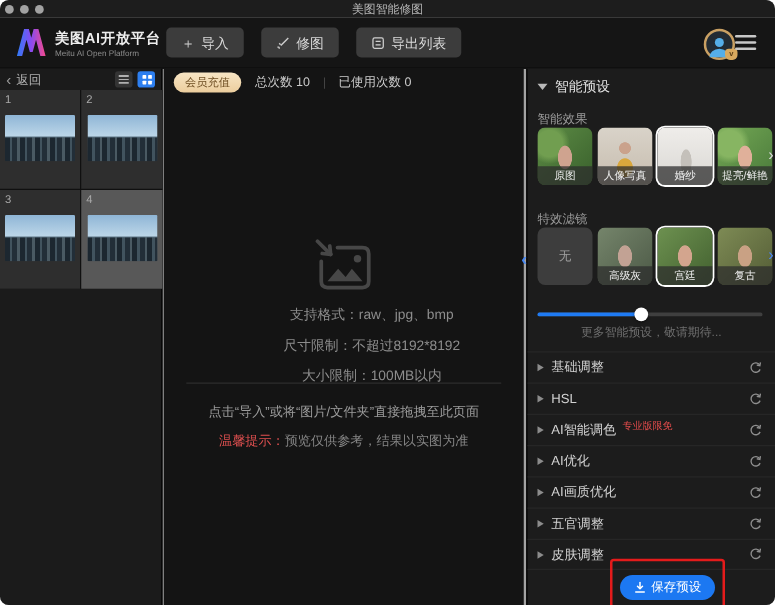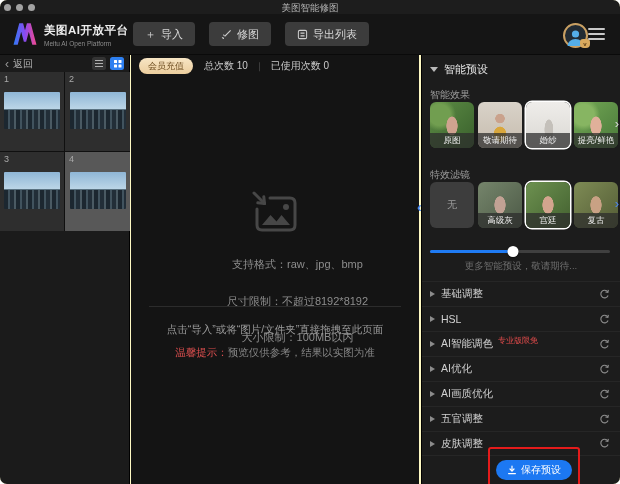--- a/index.html
+++ b/index.html
@@ -1,17 +1,17 @@
 <!DOCTYPE html>
 <html><head>
 <meta charset="utf-8">
 <style>
   html,body{margin:0;padding:0;background:#fff;}
   *{box-sizing:border-box;}
-  .window{position:relative;width:620px;height:484px;background:#fef9c3;border-radius:7px;overflow:hidden;
+  .window{position:relative;width:620px;height:484px;background:#a3a3a3;border-radius:7px;overflow:hidden;
           font-family:"Liberation Sans",sans-serif;-webkit-font-smoothing:antialiased;}
   
   .titlebar{position:absolute;top:0;left:0;right:0;height:14px;background:#1d1d1d;}
   .tl{position:absolute;top:4px;width:7px;height:7px;border-radius:50%;background:#a2a2a2;}
   .tl.l1{left:4px}.tl.l2{left:16px}.tl.l3{left:28px}
   .win-title{position:absolute;top:0;left:0;right:0;text-align:center;font-size:9.5px;line-height:15px;color:#b4b4b4;}
   
   .header{position:absolute;top:14px;left:0;right:0;height:41px;background:#151515;border-bottom:1px solid #0a0a0a;}
   .logo{position:absolute;left:12px;top:9px;}
   .brand{position:absolute;left:44px;top:9px;}
@@ -50,21 +50,21 @@
         linear-gradient(to bottom,#8fb6d6 0%,#bcd6e8 46%,#5a7282 47%,#31414c 100%);}
   
   .center{position:absolute;top:55px;left:131px;width:288px;bottom:0;background:#141414;}
   .member-bar{position:absolute;top:2px;left:8px;display:flex;align-items:center;gap:11px;height:18px;}
   .pill{height:16px;padding:0 9px;border-radius:8px;background:linear-gradient(180deg,#f7e5c4,#ecce9e);
         color:#6e4e22;font-size:9px;display:flex;align-items:center;cursor:pointer;}
   .counts{font-size:10px;color:#cbcbcb;display:flex;align-items:flex-end;}
   .counts .sep{color:#5a5a5a;padding:0 7px;font-size:9px;}
   .drop-icon{position:absolute;top:133px;left:50%;transform:translateX(-50%);}
   .fmt{position:absolute;top:183px;left:0;right:0;text-align:center;}
-  .fmt p{margin:16px;font-size:11px;line-height:20.5px;color:#8d8d8d;padding-left:45px;}
+  .fmt p{margin:4px;font-size:11px;line-height:20.5px;color:#8d8d8d;padding-left:45px;}
   .c-divider{position:absolute;top:251px;left:18px;right:18px;height:1px;background:#2c2c2c;}
   .hint{position:absolute;top:268px;left:0;right:0;text-align:center;font-size:10.5px;color:#9c9c9c;}
   .tip{position:absolute;top:291px;left:0;right:0;text-align:center;font-size:10.5px;color:#868686;}
   .tip .tip-label{color:#e05050;}
   
   .rightpanel{position:absolute;top:55px;right:0;width:199px;bottom:0;background:#1c1c1c;border-left:1px solid #000;}
   .panel-title{position:absolute;top:7px;left:8px;display:flex;align-items:center;gap:6px;cursor:pointer;}
   .caret-down{width:0;height:0;border-left:4px solid transparent;border-right:4px solid transparent;border-top:5px solid #b9b9b9;}
   .panel-title-label{font-size:11px;color:#e3e3e3;}
   .collapse-arrow{position:absolute;left:-5px;top:144px;color:#4688f4;font-size:14px;font-weight:bold;cursor:pointer;z-index:5;}
@@ -251,21 +251,21 @@
       <span class="caret-down"></span>
       <span class="panel-title-label">智能预设</span>
     </div>
 
     <div class="group-title gt-effects">智能效果</div>
     <div class="thumb-row tr-effects">
       <div class="pthumb eff-orig">
         <span class="pthumb-label">原图</span>
       </div>
       <div class="pthumb eff-portrait">
-        <span class="pthumb-label">敬请期待</span>
+        <span class="pthumb-label">人像写真</span>
       </div>
       <div class="pthumb eff-wedding sel">
         <span class="pthumb-label">婚纱</span>
       </div>
       <div class="pthumb eff-bright">
         <span class="pthumb-label">提亮/鲜艳</span>
       </div>
     </div>
     <span class="row-arrow ra-effects">›</span>
 

